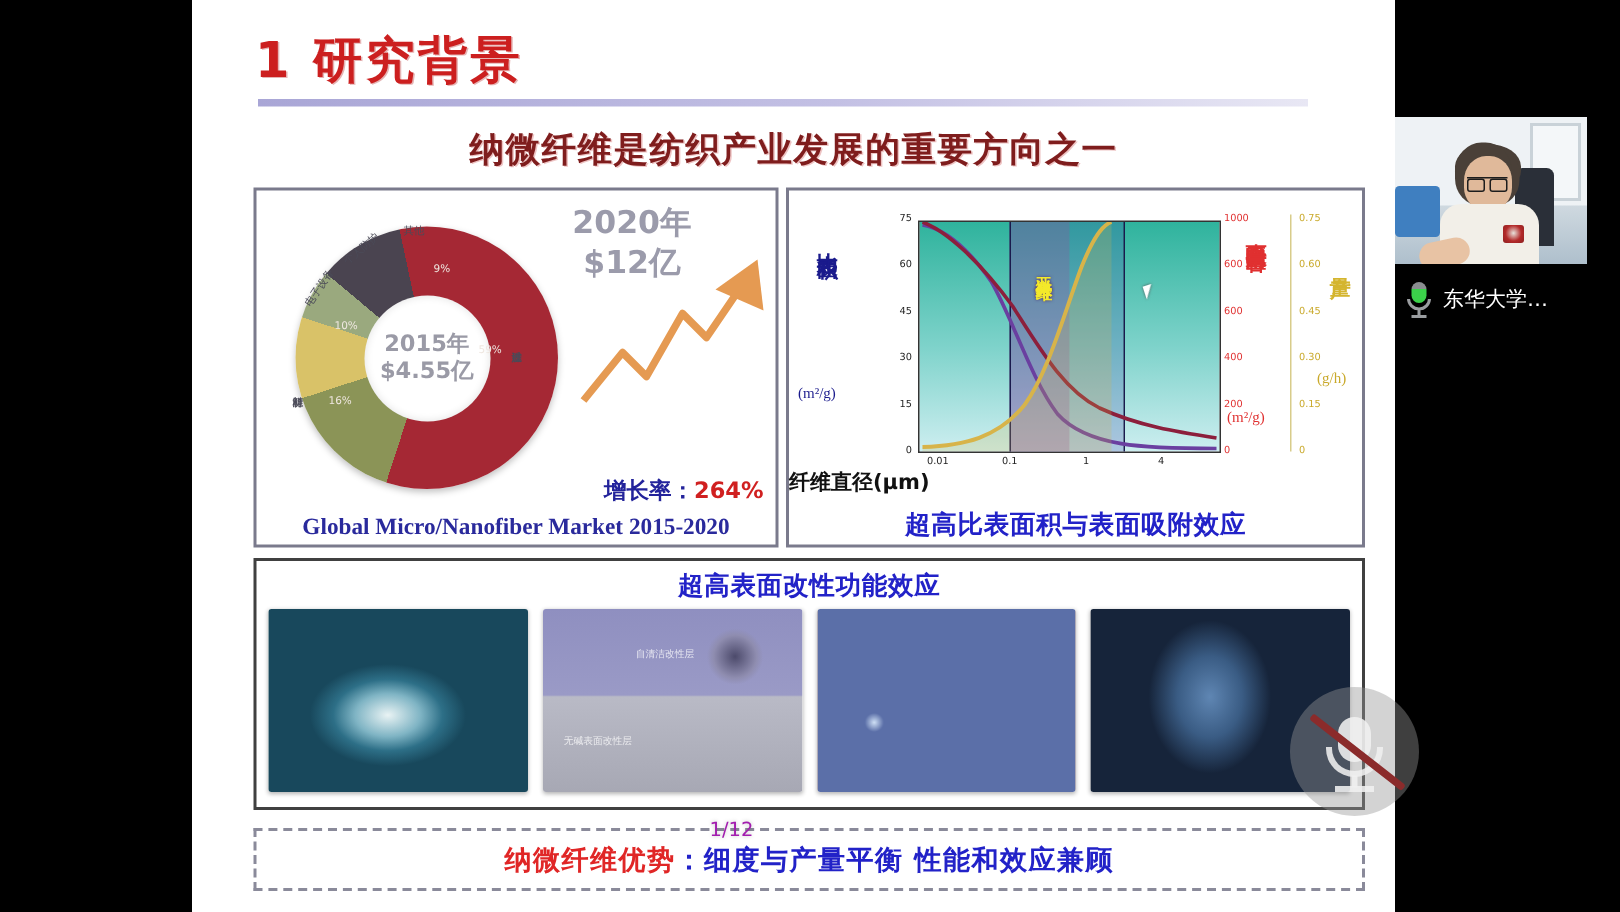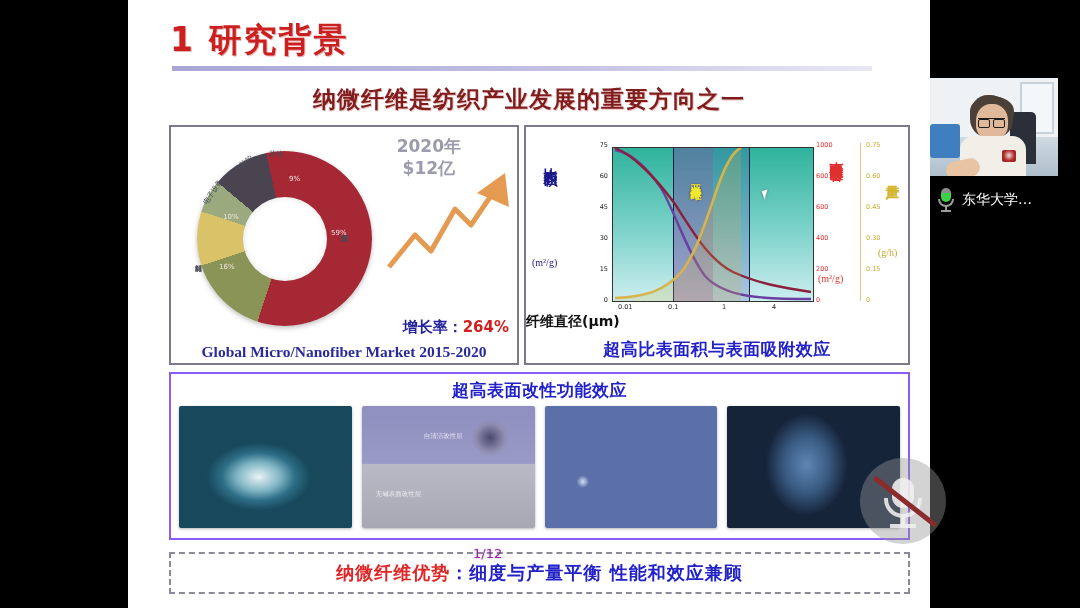--- a/index.html
+++ b/index.html
@@ -40,21 +40,21 @@
       #a52834 348deg 360deg);
     box-shadow:0 2px 5px rgba(0,0,0,.25);}
   .donut-hole{position:absolute;left:26%;top:26%;width:48%;height:48%;border-radius:50%;background:#fff;
     box-shadow:inset 0 0 6px rgba(0,0,0,.12);}
   .donut-center{position:absolute;left:0;top:50%;width:100%;transform:translateY(-50%);text-align:center;
     font-size:15px;font-weight:bold;color:#9a9aa6;line-height:1.25;font-family:"DejaVu Sans",sans-serif;
     text-shadow:1px 1px 1px rgba(255,255,255,.9);}
   .seg-label{position:absolute;font-size:7px;color:#4b4b58;white-space:nowrap;font-family:"DejaVu Sans",sans-serif;}
   .pct{position:absolute;font-size:7px;color:#efe7e0;font-family:"DejaVu Sans",sans-serif;}
 
-  .grow-note{position:absolute;right:56px;top:8px;text-align:center;font-size:17px;font-weight:bold;
+  .grow-note{position:absolute;right:56px;top:8px;text-align:center;font-size:21px;font-weight:bold;
     color:#9b9bab;line-height:1.3;font-family:"DejaVu Sans",sans-serif;}
   .rate{position:absolute;right:8px;bottom:26px;font-size:15px;font-weight:bold;color:#23239b;
     font-family:"DejaVu Sans",sans-serif;white-space:nowrap;}
   .rate b{color:#d02020;}
 
   
   .plot{position:absolute;left:86px;top:20px;width:202px;height:155px;
     background:linear-gradient(180deg,#2fb39d 0%,#7fd3cb 55%,#cdeef0 100%);
     border:1px solid #333;box-sizing:border-box;}
   .band{position:absolute;top:0;bottom:0;}
@@ -78,21 +78,21 @@
   .tick-m{color:#e03030;left:0;}
   .tick-r{color:#c9a92a;left:0;}
   .tickcol{position:absolute;width:26px;}
   .axisline{position:absolute;width:1px;background:#d8cc8a;}
   .cursor-arrow{position:absolute;left:150px;top:42px;width:0;height:0;
     border-left:6px solid #fff;border-bottom:9px solid transparent;border-top:0 solid transparent;
     transform:rotate(-18deg);filter:drop-shadow(0 0 1px #555);}
 
   
   #panel-bottom{position:absolute;left:41px;top:372px;width:741px;height:168px;background:#fff;
-    border:2px solid #8b5cf6;box-sizing:border-box;padding-left:35px;}
+    border:2px solid #404040;box-sizing:border-box;padding-left:35px;}
   .bp-title{position:absolute;left:0;top:5px;width:100%;text-align:center;font-size:17px;font-weight:bold;
     color:#2222c8;font-family:"DejaVu Sans",sans-serif;letter-spacing:.5px;}
   .shots{position:absolute;left:8px;top:32px;right:8px;display:flex;gap:10px;}
   .shot{width:176px;height:122px;border-radius:2px;position:relative;overflow:hidden;
     box-shadow:0 1px 3px rgba(0,0,0,.3);}
   #shot1{background:
       radial-gradient(ellipse 52px 34px at 46% 58%, #e9f3f4 0%, #7fb4c4 42%, #2d6f87 70%, #18485c 100%),
       radial-gradient(ellipse 20px 14px at 84% 30%, #eef6f7 0%, #7fb4c4 55%, #26607a 100%),
       radial-gradient(ellipse 18px 13px at 72% 88%, #eef6f7 0%, #7fb4c4 55%, #26607a 100%),
       linear-gradient(150deg,#cfc548 0%,#b9b342 45%,#9aa03c 100%);}
@@ -175,22 +175,26 @@
   <div id="slide">
 
     <div class="slide-title">1 研究背景</div>
     <div class="title-rule"></div>
     <div class="subtitle">纳微纤维是纺织产业发展的重要方向之一</div>
 
     <div class="panel" id="panel-left">
       <div class="donut-wrap">
         <div class="donut"></div>
         <div class="donut-hole"></div>
+        <div class="donut-center">
+          <div>2015年</div>
+          <div>$4.55亿</div>
+        </div>
         <div class="seg-label" style="left:142px;top:78px;writing-mode:vertical-rl;">过滤媒质</div>
-        <div class="pct" style="left:134px;top:78px;">59%</div>
+        <div class="pct" style="left:122px;top:78px;">59%</div>
         <div class="seg-label" style="left:-4px;top:108px;writing-mode:vertical-rl;">能源材料</div>
         <div class="pct" style="left:22px;top:112px;">16%</div>
         <div class="seg-label" style="left:2px;top:36px;transform:rotate(-56deg);">电子设备</div>
         <div class="pct" style="left:26px;top:62px;">10%</div>
         <div class="seg-label" style="left:30px;top:10px;transform:rotate(-40deg);">个人防护</div>
         <div class="seg-label" style="left:72px;top:-2px;">其他</div>
         <div class="pct" style="left:92px;top:24px;">9%</div>
       </div>
 
       <div class="grow-note">

